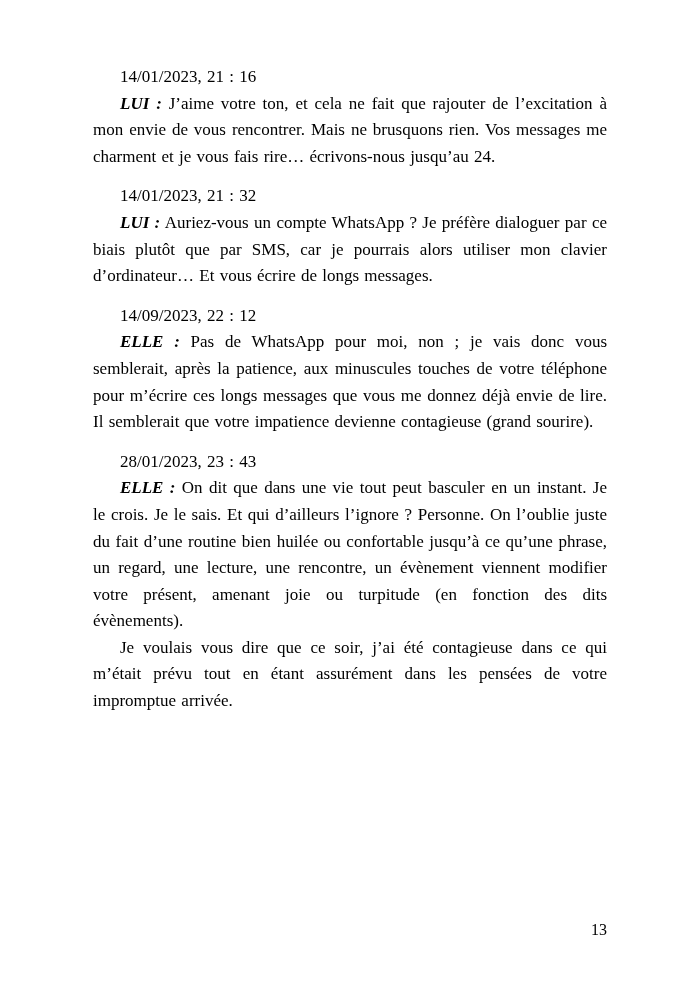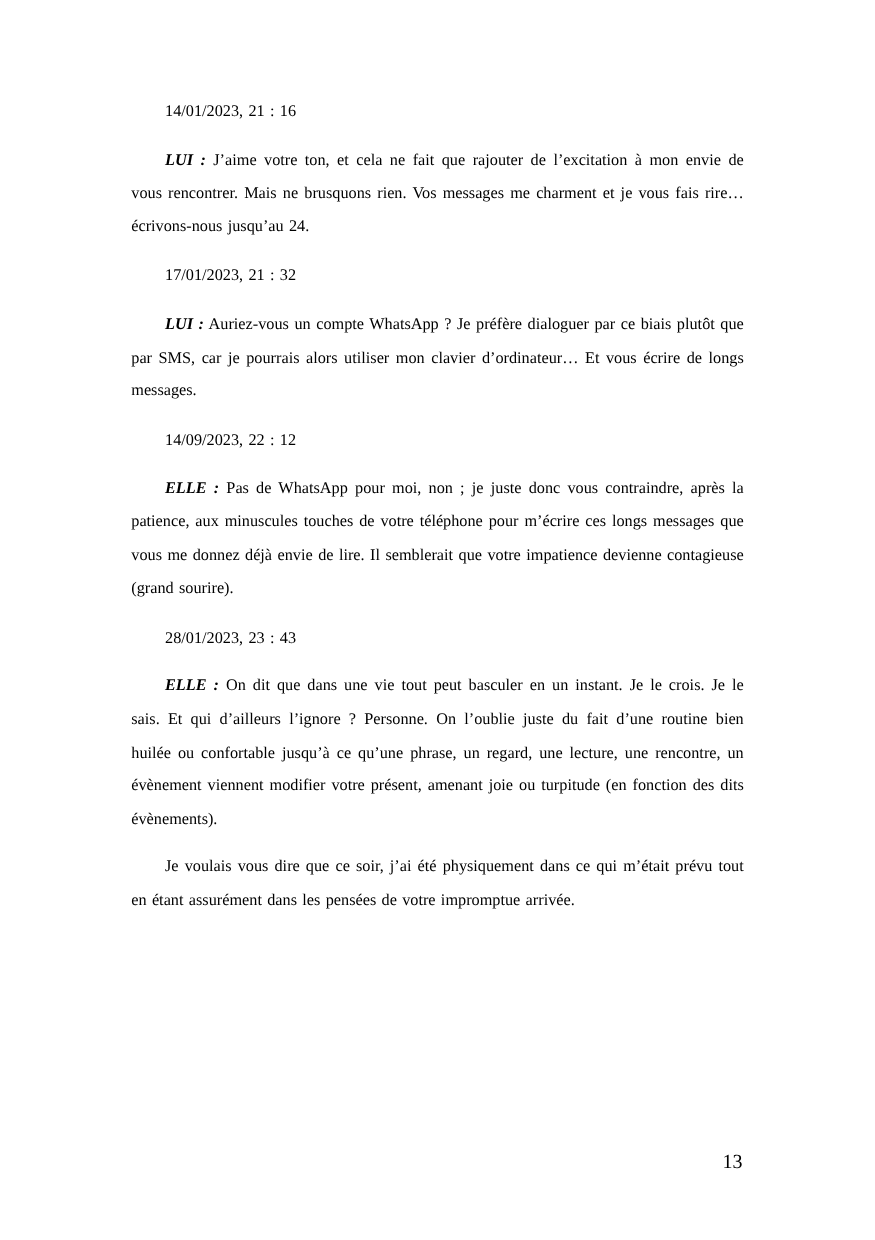--- a/index.html
+++ b/index.html
@@ -16,68 +16,68 @@
   }
   .page {
     position: relative;
     width: 700px;
     height: 992px;
     box-sizing: border-box;
     padding: 64px 93px 0 93px;
     background: #ffffff;
   }
   .content p {
-    margin: 12px;
-    font-size: 13px;
+    margin: 0;
+    font-size: 17px;
     line-height: 26.6px;
     text-align: justify;
     text-indent: 27px;
     word-spacing: 1px;
   }
   .msg + .msg {
     margin-top: 13px;
   }
   .speaker {
     font-weight: bold;
     font-style: italic;
   }
   .page-number {
     position: absolute;
-    right: 106px;
+    right: 93px;
     bottom: 52px;
     font-size: 16px;
     line-height: 20px;
   }
 </style>
 </head>
 <body>
 
 <div class="page">
   <div class="content">
 
     <section class="msg">
       <p class="timestamp">14/01/2023, 21 : 16</p>
       <p><strong class="speaker">LUI :</strong> <span>J’aime votre ton, et cela ne fait que rajouter de l’excitation à mon envie de vous rencontrer. Mais ne brusquons rien. Vos messages me charment et je vous fais rire… écrivons-nous jusqu’au 24.</span></p>
     </section>
 
     <section class="msg">
-      <p class="timestamp">17/01/2023, 21 : 32</p>
+      <p class="timestamp">14/01/2023, 21 : 32</p>
       <p><strong class="speaker">LUI :</strong> <span>Auriez-vous un compte WhatsApp ? Je préfère dialoguer par ce biais plutôt que par SMS, car je pourrais alors utiliser mon clavier d’ordinateur… Et vous écrire de longs messages.</span></p>
     </section>
 
     <section class="msg">
       <p class="timestamp">14/09/2023, 22 : 12</p>
-      <p><strong class="speaker">ELLE :</strong> <span>Pas de WhatsApp pour moi, non ; je juste donc vous contraindre, après la patience, aux minuscules touches de votre téléphone pour m’écrire ces longs messages que vous me donnez déjà envie de lire. Il semblerait que votre impatience devienne contagieuse (grand sourire).</span></p>
+      <p><strong class="speaker">ELLE :</strong> <span>Pas de WhatsApp pour moi, non ; je vais donc vous semblerait, après la patience, aux minuscules touches de votre téléphone pour m’écrire ces longs messages que vous me donnez déjà envie de lire. Il semblerait que votre impatience devienne contagieuse (grand sourire).</span></p>
     </section>
 
     <section class="msg">
     </section>
 
     <section class="msg">
       <p class="timestamp">28/01/2023, 23 : 43</p>
       <p><strong class="speaker">ELLE :</strong> <span>On dit que dans une vie tout peut basculer en un instant. Je le crois. Je le sais. Et qui d’ailleurs l’ignore ? Personne. On l’oublie juste du fait d’une routine bien huilée ou confortable jusqu’à ce qu’une phrase, un regard, une lecture, une rencontre, un évènement viennent modifier votre présent, amenant joie ou turpitude (en fonction des dits évènements).</span></p>
-      <p>Je voulais vous dire que ce soir, j’ai été physiquement dans ce qui m’était prévu tout en étant assurément dans les pensées de votre impromptue arrivée.</p>
+      <p>Je voulais vous dire que ce soir, j’ai été contagieuse dans ce qui m’était prévu tout en étant assurément dans les pensées de votre impromptue arrivée.</p>
     </section>
 
   </div>
 
   <div class="page-number">13</div>
 </div>
 
 </body></html>

